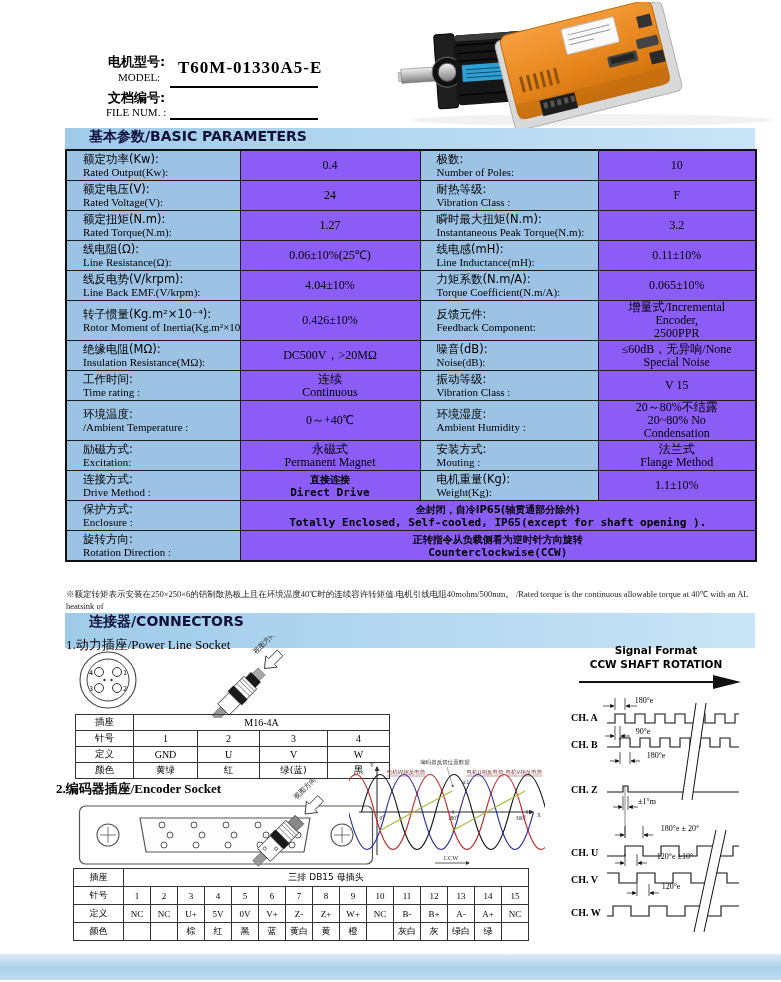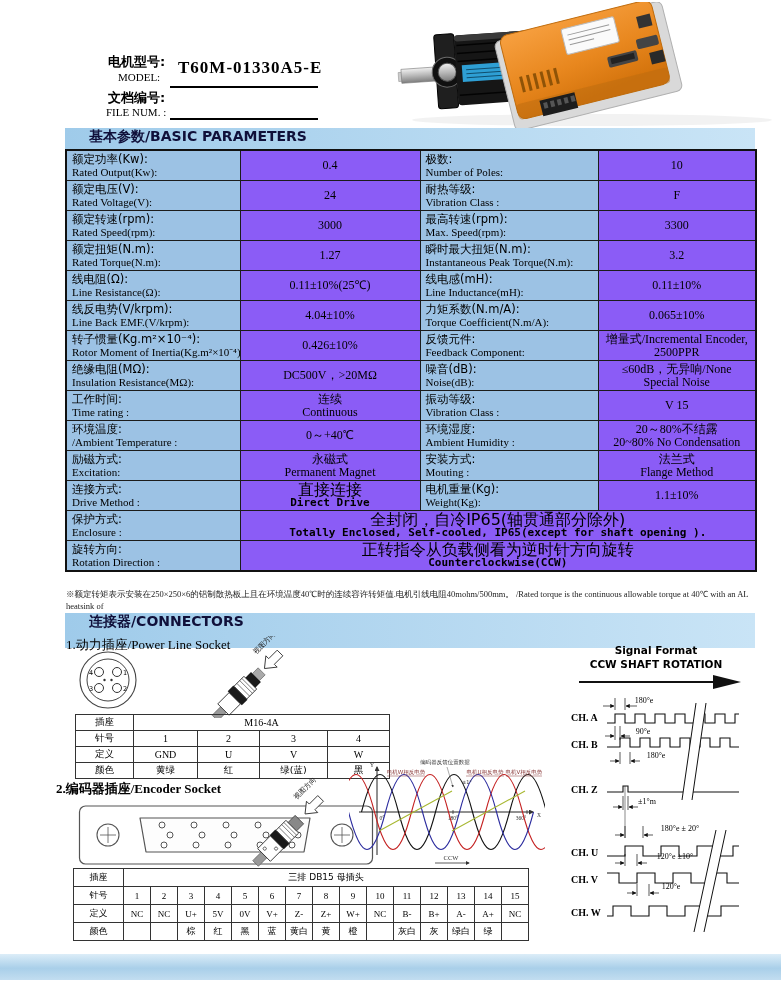--- a/index.html
+++ b/index.html
@@ -11,27 +11,27 @@
   .hen{font:11px "Liberation Serif",serif;}
   .model{font:bold 17px "Liberation Serif",serif;letter-spacing:1px;}
   .uline{border-bottom:2px solid #000;height:0;}
   
   .bar{width:690px;height:35px;line-height:21px;padding-left:24px;box-sizing:border-box;
        background:linear-gradient(90deg,#9fcbea,#c9e4f6);
        font:bold 14px "DejaVu Sans",sans-serif;color:#10103a;}
   
   table{border-collapse:collapse;table-layout:fixed;}
   .params{width:690px;border:2px solid #111;}
-  .params td{border:1px solid #1c1c1c;padding:0 5px;height:29px;vertical-align:middle;overflow:hidden;}
+  .params td{border:1px solid #1c1c1c;padding:0 16px;height:29px;vertical-align:middle;overflow:hidden;}
   .params .lbl{background:#9cc2e4;}
   .params .lbl .cn{font:11.5px "DejaVu Sans",sans-serif;line-height:14px;white-space:nowrap;}
   .params .lbl .en{font:11px "Liberation Serif",serif;line-height:13px;white-space:nowrap;}
   .params .val{background:#8b5cf6;text-align:center;font:12px "Liberation Serif",serif;line-height:13px;}
   .mono{font-family:"DejaVu Sans Mono",monospace;font-weight:bold;font-size:11px;}
-  .cnbold{font-family:"DejaVu Sans",sans-serif;font-weight:normal;font-size:16px;}
+  .cnbold{font-family:"DejaVu Sans",sans-serif;font-weight:bold;font-size:10px;}
   .foot{font:8.5px "Liberation Serif",serif;line-height:12px;color:#222;}
   .subhead{font:13px "Liberation Serif",serif;}
   
   .ct{border:1.5px solid #222;}
   .ct td{border:1px solid #333;height:15px;text-align:center;font:10px "Liberation Serif",serif;padding:0 1px;}
   .ct .cn{font-family:"DejaVu Sans",sans-serif;font-size:9.5px;}
   .et td{font-size:9px;height:17px;}
   .et .cn{font-size:9px;}
   
   .ch{font:bold 10px "Liberation Serif",serif;}
@@ -152,57 +152,41 @@
       <td class="lbl">
             <div class="cn">耐热等级:</div>
             <div class="en">Vibration Class :</div>
           </td>
       <td class="val">
             <div>F</div>
           </td>
     </tr>
     <tr>
       <td class="lbl">
-            <div class="cn">额定转速(rpm):</div>
-            <div class="en">Rated Speed(rpm):</div>
-          </td>
-      <td class="val">
-            <div>3000</div>
-          </td>
-      <td class="lbl">
-            <div class="cn">最高转速(rpm):</div>
-            <div class="en">Max. Speed(rpm):</div>
-          </td>
-      <td class="val">
-            <div>3300</div>
-          </td>
-    </tr>
-    <tr>
-      <td class="lbl">
             <div class="cn">额定扭矩(N.m):</div>
             <div class="en">Rated Torque(N.m):</div>
           </td>
       <td class="val">
             <div>1.27</div>
           </td>
       <td class="lbl">
             <div class="cn">瞬时最大扭矩(N.m):</div>
             <div class="en">Instantaneous Peak Torque(N.m):</div>
           </td>
       <td class="val">
             <div>3.2</div>
           </td>
     </tr>
     <tr>
       <td class="lbl">
             <div class="cn">线电阻(Ω):</div>
             <div class="en">Line Resistance(Ω):</div>
           </td>
       <td class="val">
-            <div>0.11±10%(25℃)</div>
+            <div>0.06±10%(25℃)</div>
           </td>
       <td class="lbl">
             <div class="cn">线电感(mH):</div>
             <div class="en">Line Inductance(mH):</div>
           </td>
       <td class="val">
             <div>0.11±10%</div>
           </td>
     </tr>
     <tr>

